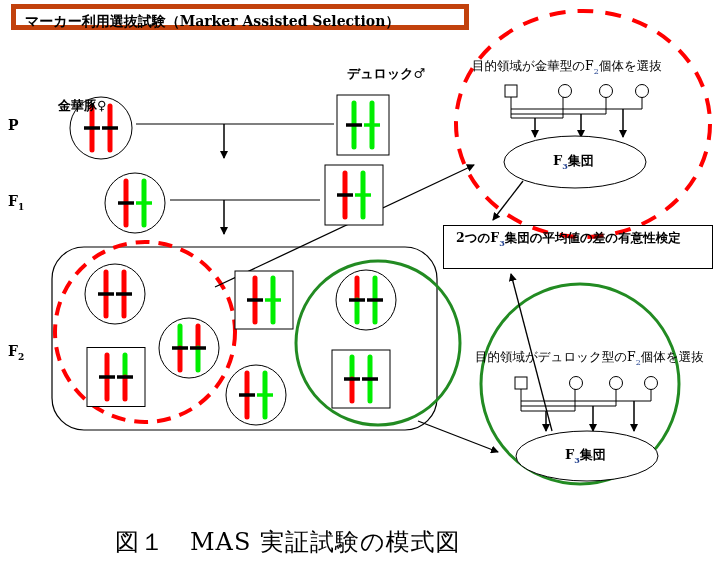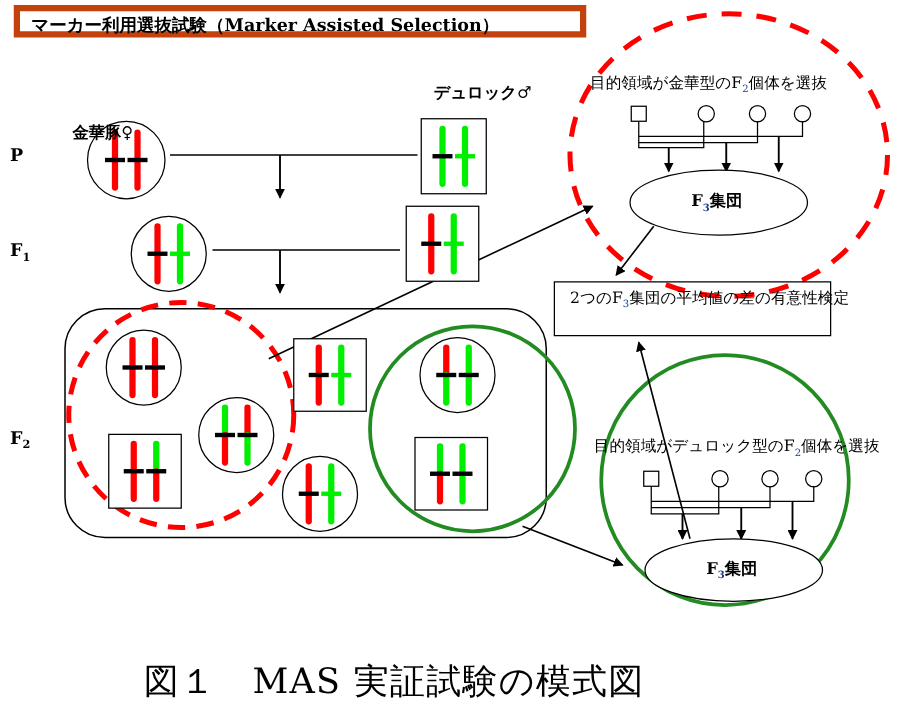--- a/index.html
+++ b/index.html
@@ -5,25 +5,25 @@
   html, body { margin:0; padding:0; background:#ffffff; }
   body { width:721px; height:571px; position:relative; overflow:hidden;
          font-family: "DejaVu Serif", "Liberation Serif", serif; }
   #diagram { position:absolute; left:0; top:0; }
   .title-box { position:absolute; left:11px; top:4px; width:458px; height:26px;
                border:5px solid #c2410c; box-sizing:border-box; font-size:14px; font-weight:bold;
                line-height:24px; padding-left:9px; white-space:nowrap; }
   .lbl { position:absolute; font-weight:bold; font-size:13px; white-space:nowrap; }
   .gen { position:absolute; font-weight:bold; font-size:14px; }
   .gen sub { font-size:9px; }
-  .eval-box { position:absolute; left:443px; top:225px; width:222px; height:44px;
-              border:1px solid #000; box-sizing:border-box; font-size:12.5px; font-weight:normal;
+  .eval-box { position:absolute; left:443px; top:225px; width:270px; height:44px;
+              border:1px solid #000; box-sizing:border-box; font-size:12.5px; font-weight:bold;
               line-height:19px; padding:2px 0 0 12px; white-space:nowrap; }
   .eval-box sub { font-size:8px; color:#1a3a8a; }
-  .caption { position:absolute; left:115px; top:526px; font-size:28px; letter-spacing:1px;
+  .caption { position:absolute; left:115px; top:526px; font-size:24px; letter-spacing:1px;
              white-space:nowrap; font-family:"DejaVu Serif", serif; }
   .sel-label { position:absolute; font-weight:normal; font-size:12.5px; white-space:nowrap;text-align:right; }
   .sel-label sub { font-size:8px; color:#1a3a8a; }
   .f3-label { position:absolute; font-weight:bold; font-size:13px; white-space:nowrap; }
   .f3-label sub { font-size:8px; color:#1a3a8a; }
 </style>
 </head>
 <body>
 
 <svg id="diagram" width="721" height="571" viewBox="0 0 721 571">

